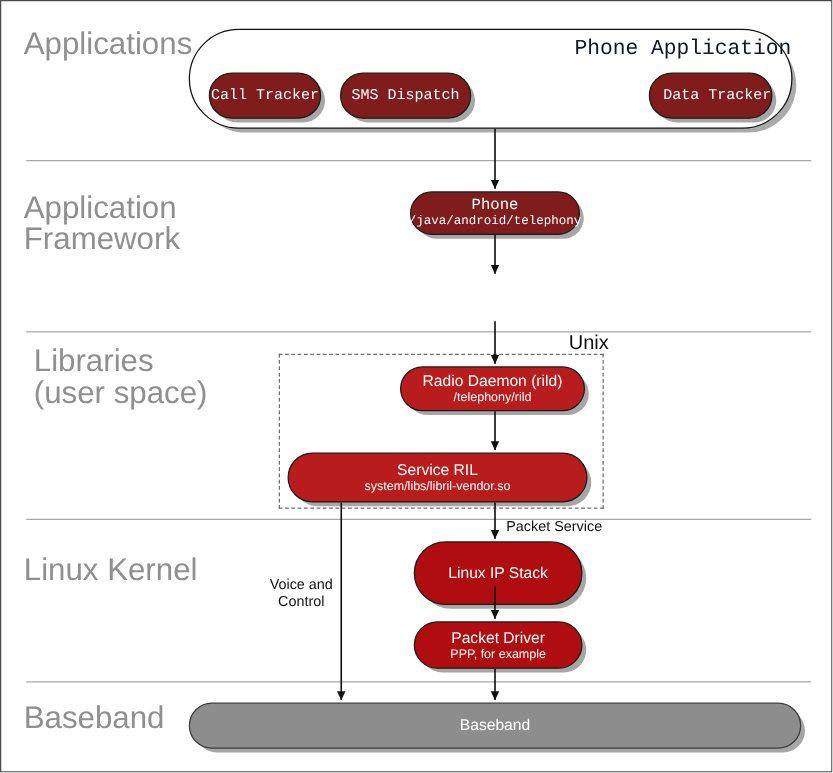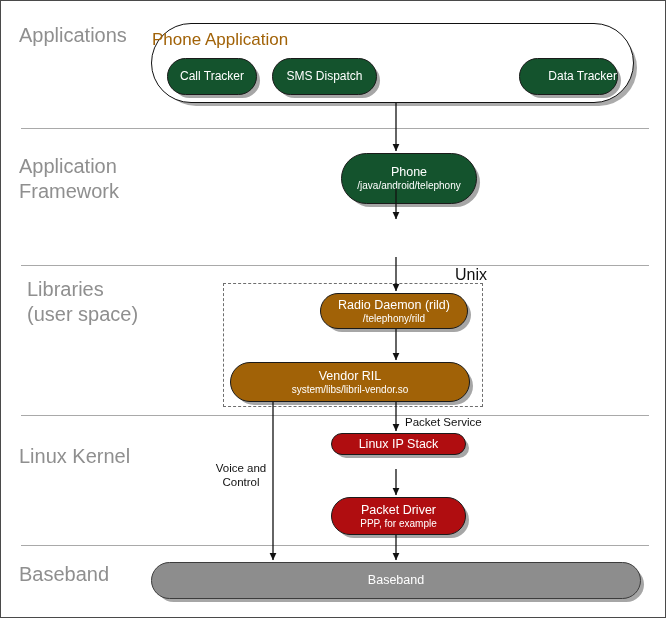--- a/index.html
+++ b/index.html
@@ -25,21 +25,21 @@
     left: 20px;
     width: 628px;
     height: 1px;
     background: #a9a9a9;
   }
 
   
   .layer-label {
     position: absolute;
     color: #8f8f8f;
-    font-size: 20px;
+    font-size: 25px;
     line-height: 25px;
     font-family: "Liberation Sans", sans-serif;
     white-space: pre-line;
     letter-spacing: 0px;
   }
 
   
   .node {
     position: absolute;
     box-sizing: border-box;
@@ -56,44 +56,45 @@
   .node .title {
     font-size: 12.5px;
     line-height: 15px;
     white-space: nowrap;
   }
   .node .sub {
     font-size: 10px;
     line-height: 12px;
     white-space: nowrap;
   }
-  .node.blue   { background: #14532d; }
-  .node.green  { background: #a16207; }
+  .node.blue   { background: #7f1d1d; font-family: Liberation Mono, monospace; }
+  .node.green  { background: #b91c1c; }
   .node.red    { background: #b00d10; }
   .node.gray   { background: #8d8d8d; border-color: #3c3c3c; }
 
   .node.app .title { font-size: 12px; }
 
   
   .capsule {
     position: absolute;
     box-sizing: border-box;
     background: #ffffff;
     border: 1.6px solid #111111;
     border-radius: 999px;
     box-shadow: 5px 5px 0 -2px rgba(150,150,150,0.8);
   }
   .capsule-title {
     position: absolute;
     width: 100%;
-    text-align: left;
+    text-align: right;
     top: 6px;
     font-size: 17px;
-    color: #a16207;
+    color: #0f172a;
     line-height: 20px;
+    font-family: Liberation Mono, monospace;
   }
 
   
   .dashed-box {
     position: absolute;
     box-sizing: border-box;
     border: 1.4px dashed #6e6e6e;
     background: transparent;
   }
   .dashed-label {
@@ -151,40 +152,40 @@
 
   <div class="node blue app" style="left:271px; top:57px; width:105px; height:37px;">
     <div class="title">SMS Dispatch</div>
   </div>
 
 
   <div class="node blue app" style="left:518px; top:57px; width:99px; height:37px;align-items:flex-end;">
     <div class="title">Data Tracker</div>
   </div>
 
-  <div class="node blue" style="left:340px; top:152px; width:136px; height:51px;">
+  <div class="node blue" style="left:327px; top:152px; width:136px; height:35px;">
     <div class="title">Phone</div>
     <div class="sub">/java/android/telephony</div>
   </div>
 
 
   <div class="dashed-box" style="left:222px; top:282px; width:260px; height:124px;"></div>
   <div class="dashed-label" style="left:454px; top:267px;">Unix</div>
 
   <div class="node green" style="left:319px; top:292px; width:148px; height:36px;">
     <div class="title">Radio Daemon (rild)</div>
     <div class="sub">/telephony/rild</div>
   </div>
 
   <div class="node green" style="left:229px; top:361px; width:240px; height:40px;">
-    <div class="title">Vendor RIL</div>
+    <div class="title">Service RIL</div>
     <div class="sub">system/libs/libril-vendor.so</div>
   </div>
 
-  <div class="node red" style="left:330px; top:432px; width:135px; height:22px;">
+  <div class="node red" style="left:330px; top:432px; width:135px; height:51px;">
     <div class="title">Linux IP Stack</div>
   </div>
 
   <div class="node red" style="left:330px; top:496px; width:135px; height:38px;">
     <div class="title">Packet Driver</div>
     <div class="sub">PPP, for example</div>
   </div>
 
   <div class="node gray" style="left:150px; top:561px; width:490px; height:37px;">
     <div class="title">Baseband</div>

